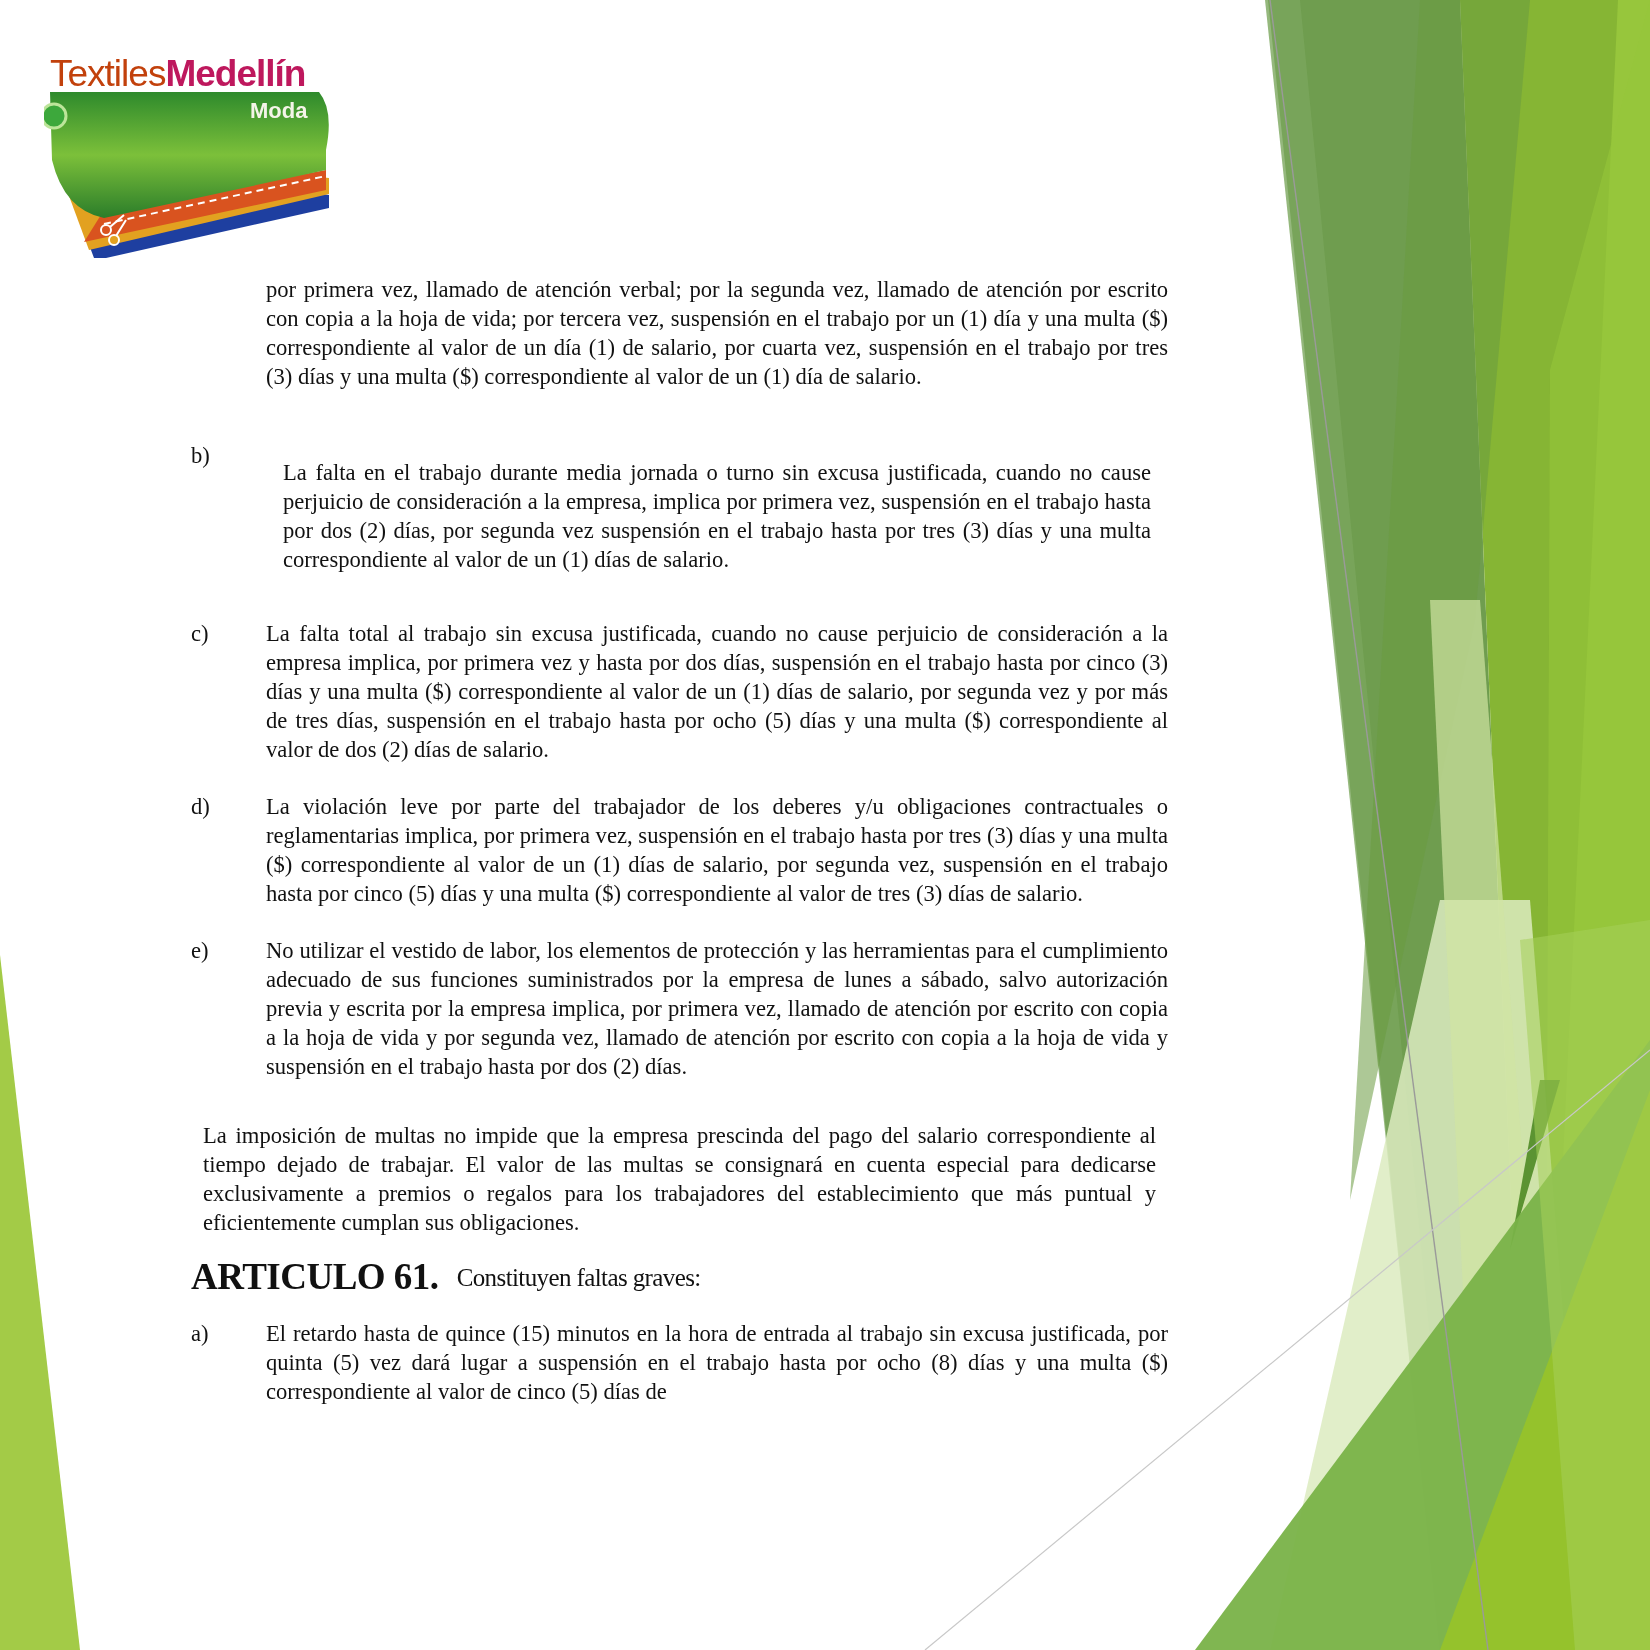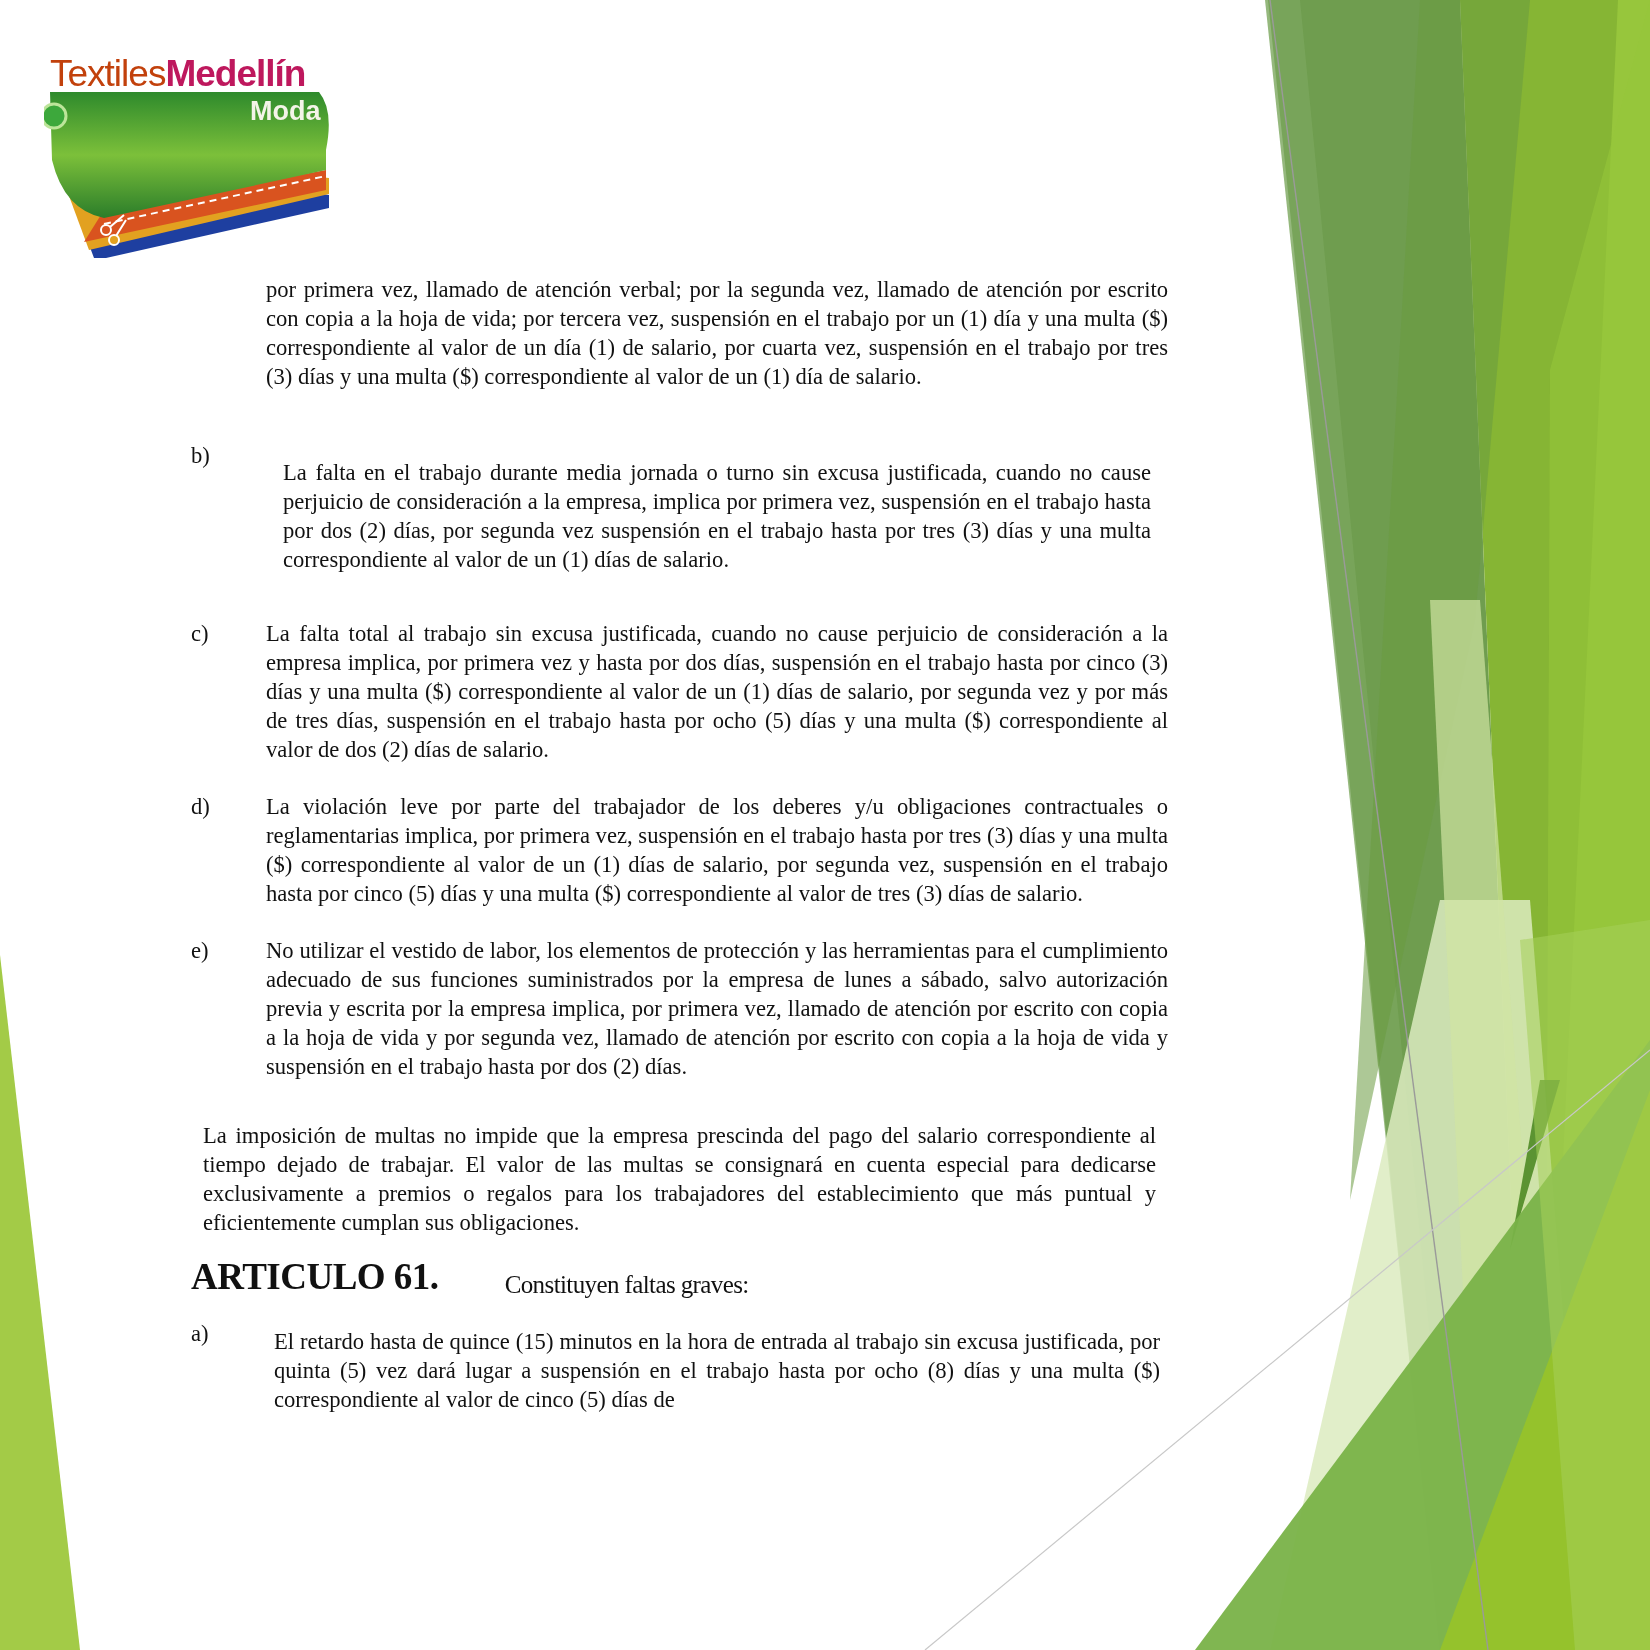--- a/index.html
+++ b/index.html
@@ -7,28 +7,28 @@
     width:1650px; height:1650px; position:relative; overflow:hidden;
     background:#ffffff;
     font-family:"Liberation Sans", sans-serif;
     color:#111111;
   }
   .deco { position:absolute; left:0; top:0; width:1650px; height:1650px; pointer-events:none; }
   .logo { position:absolute; left:44px; top:52px; width:290px; height:205px; }
   .logo-title { position:absolute; left:6px; top:0; font-size:37px; letter-spacing:-1px; white-space:nowrap; line-height:44px; }
   .logo-title .light { color:#c2410c; font-weight:normal; }
   .logo-title .bold { color:#be185d; font-weight:bold; }
-  .logo-sub { position:absolute; left:206px; top:44px; font-size:27px; color:#f4f4e8; font-weight:bold; line-height:30px; }
+  .logo-sub { position:absolute; left:206px; top:44px; font-size:22px; color:#f4f4e8; font-weight:bold; line-height:30px; }
   .content { position:absolute; left:191px; top:252px; width:977px; font-size:22.6px; line-height:29px;font-family:Liberation Serif, serif; }
   .para { text-align:justify; margin:12px; }
   .item { display:flex; margin:0; }
   .item .marker { width:75px; flex:none; }
   .item .body { flex:1; text-align:justify; }
   .gap { height:28px; }
-  .heading-row { display:flex; align-items:flex-end; margin-top:18px;gap:48px; }
+  .heading-row { display:flex; align-items:center; margin-top:18px; }
   .heading { font-size:37px; font-weight:bold; line-height:44px; letter-spacing:-0.5px; }
   .heading-sub { font-size:25px; margin-left:18px; letter-spacing:-0.6px; }
 </style>
 </head>
 <body>
 
 <svg class="deco" viewBox="0 0 1650 1650" xmlns="http://www.w3.org/2000/svg">
 
   <polygon points="0,955 0,1650 80,1650" fill="#a3cb47"></polygon>
 
@@ -114,15 +114,15 @@
   <p class="para">La imposición de multas no impide que la empresa prescinda del pago del salario correspondiente al tiempo dejado de trabajar.  El valor de las multas se consignará en cuenta especial para dedicarse exclusivamente a premios o regalos para los trabajadores del establecimiento que más puntual y eficientemente cumplan sus obligaciones.</p>
 
   <div class="heading-row">
     <span class="heading">ARTICULO 61.</span>
     <span class="heading-sub">Constituyen faltas graves:</span>
   </div>
   <div style="height:20px"></div>
 
   <div class="item">
     <span class="marker">a)</span>
-    <p class="body" style="margin:8px">El retardo hasta de quince (15) minutos en la hora de entrada al trabajo sin excusa justificada, por quinta (5) vez dará lugar a suspensión en el trabajo hasta por ocho (8) días y una multa ($) correspondiente al valor de cinco (5) días de</p>
+    <p class="body" style="margin:0">El retardo hasta de quince (15) minutos en la hora de entrada al trabajo sin excusa justificada, por quinta (5) vez dará lugar a suspensión en el trabajo hasta por ocho (8) días y una multa ($) correspondiente al valor de cinco (5) días de</p>
   </div>
 </div>
 
 </body></html>

